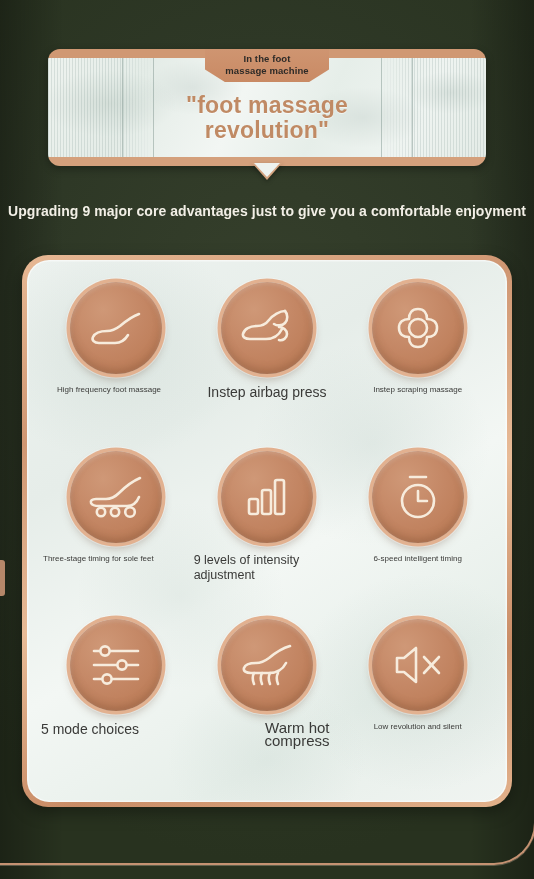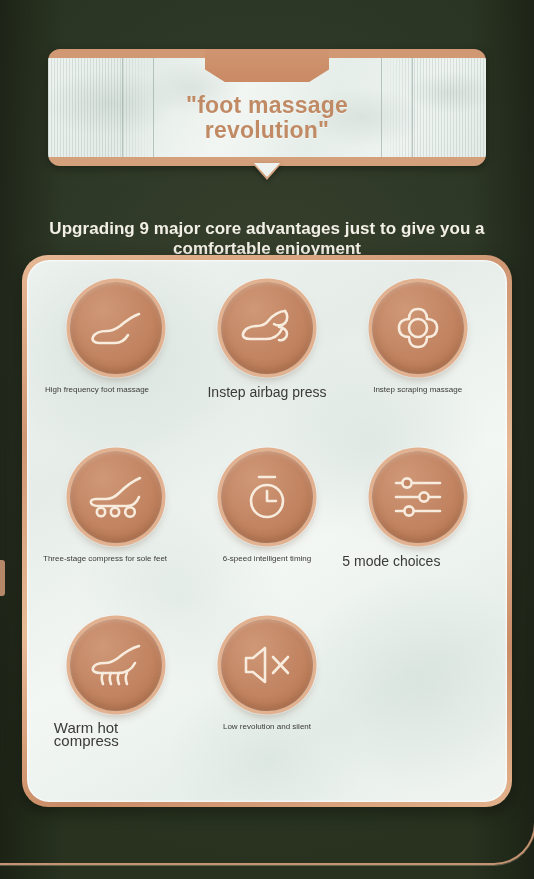--- a/index.html
+++ b/index.html
@@ -146,24 +146,24 @@
     left:-13px; top:-17px;
     width:0; height:0;
     border-left:13px solid transparent;
     border-right:13px solid transparent;
     border-top:14px solid #eef2ef;
   }
 
   
   .subtitle{
     position:absolute;
-    left:0; right:0; top:219px;
+    left:0; right:0; top:203px;
     text-align:center;
     color:#f2efe6;
-    font-size:17px;
+    font-size:14px;
     font-weight:bold;
     letter-spacing:.05px;
   }
 
   
   .panel{
     position:absolute;
     left:22px; top:255px;
     width:490px; height:552px;
     border-radius:26px;
@@ -220,30 +220,30 @@
     box-shadow:
       0 0 0 3.5px #e2b190,
       0 0 0 4.5px rgba(255,255,255,.35),
       0 5px 10px rgba(90,60,40,.35),
       inset 0 2px 5px rgba(255,255,255,.22),
       inset 0 -4px 9px rgba(110,68,42,.33);
   }
   .circle svg{ display:block; }
   .label{
     margin-top:10px;
-    text-align:left;
+    text-align:right;
     color:#3a3a38;
     line-height:11.5px;
     font-size:8px;
     max-width:125px;
   }
   .label.md{ font-size:15px; line-height:13px; }
   .label.lg{ font-size:12.5px; line-height:15px; font-weight:500;}
   .label.xl{ font-size:14px;   line-height:17px; font-weight:500;}
-  .cell.c0 .label{ align-self:flex-start; text-align:left; margin-left:4px;}
+  .cell.c0 .label{ align-self:flex-start; text-align:left; margin-left:16px;}
   .cell.c3 .label{ align-self:flex-start; text-align:left; margin-left:2px;}
   .cell.c4 .label{ align-self:flex-start; text-align:left; margin-left:2px;}
   .cell.c6 .label{ align-self:flex-start; text-align:left; }
 </style>
 </head>
 <body>
 
 <div class="page-bg"></div>
 <div class="left-nub"></div>
 <div class="bottom-rule"></div>
@@ -251,20 +251,21 @@
 <div class="banner-wrap">
   <div class="banner">
     <div class="vein"></div>
     <div class="stripes"></div>
     <div class="hair h1"></div>
     <div class="hair h2"></div>
     <div class="hair h3"></div>
     <div class="hair h4"></div>
   </div>
   <div class="banner-tab"></div>
+  <div class="banner-kicker">In the foot<br>massage machine</div>
   <div class="banner-title">"foot massage<br>revolution"</div>
   <div class="banner-arrow"></div>
 </div>
 
 <div class="subtitle">Upgrading 9 major core advantages just to give you a comfortable enjoyment</div>
 
 <div class="panel">
   <div class="panel-inner">
     <div class="grid">
 
@@ -308,23 +309,35 @@
         <div class="circle">
           <span>
             <svg width="56" height="46" viewBox="0 0 56 46" fill="none" stroke="#f7ecdd" stroke-width="2.6" stroke-linecap="round" stroke-linejoin="round">
               <path d="M52 4c-7 3-15 9-21 15-4 4-8 6-13 6H8c-4 0-6 2-5 4 1 2 4 3 8 3h28c6 0 10-4 12-9"></path>
               <circle cx="13" cy="38" r="4.2"></circle>
               <circle cx="27" cy="38" r="4.2"></circle>
               <circle cx="42" cy="38" r="4.8"></circle>
             </svg>
           </span>
         </div>
-        <div class="label">Three-stage compress for sole feet</div>
-      </div>
-
+        <div class="label">Three-stage timing for sole feet</div>
+      </div>
+
+      <div class="cell c4">
+        <div class="circle">
+          <span>
+            <svg width="44" height="44" viewBox="0 0 44 44" fill="none" stroke="#f7ecdd" stroke-width="2.6" stroke-linejoin="round">
+              <rect x="4" y="24" width="9" height="15" rx="2"></rect>
+              <rect x="17" y="15" width="9" height="24" rx="2"></rect>
+              <rect x="30" y="5" width="9" height="34" rx="2"></rect>
+            </svg>
+          </span>
+        </div>
+        <div class="label lg">9 levels of intensity adjustment</div>
+      </div>
 
       <div class="cell c5">
         <div class="circle">
           <span>
             <svg width="46" height="48" viewBox="0 0 46 48" fill="none" stroke="#f7ecdd" stroke-width="2.6" stroke-linecap="round" stroke-linejoin="round">
               <line x1="15" y1="4" x2="31" y2="4"></line>
               <circle cx="23" cy="28" r="16"></circle>
               <path d="M23 18v10h9"></path>
             </svg>
           </span>

